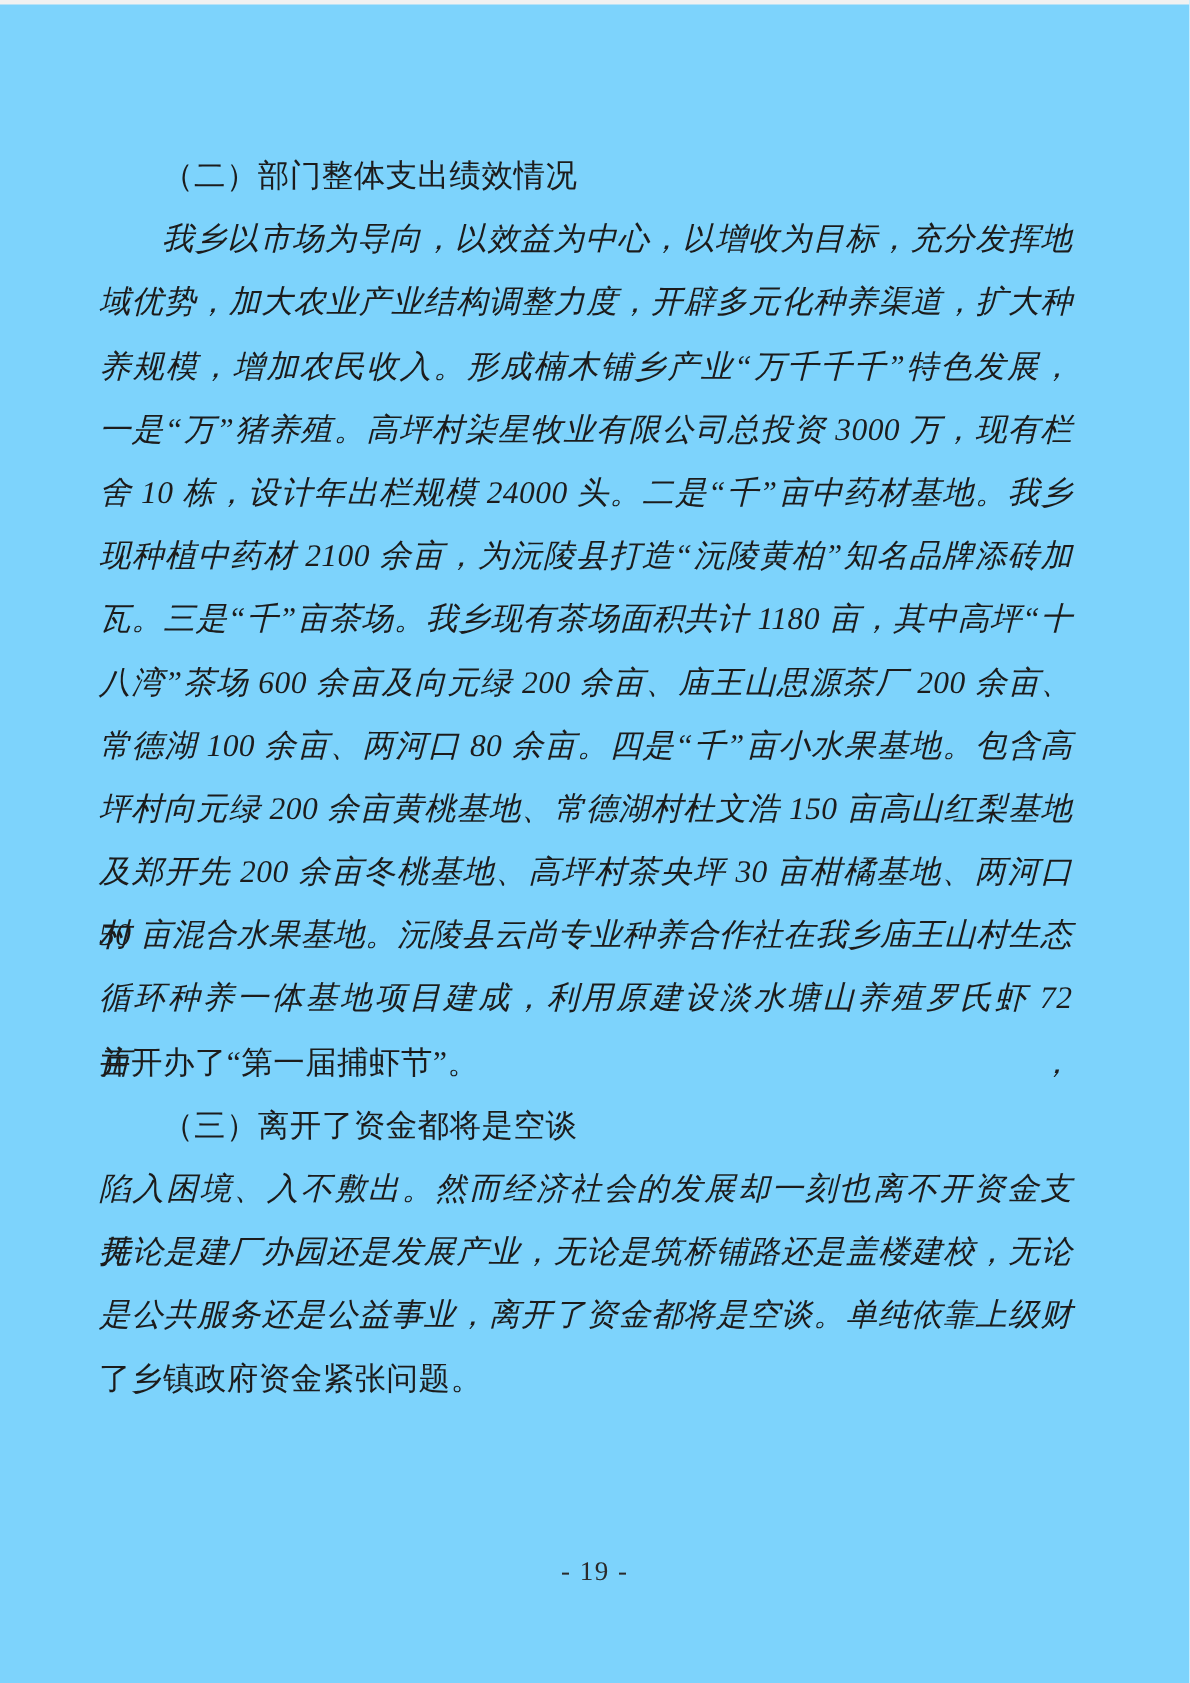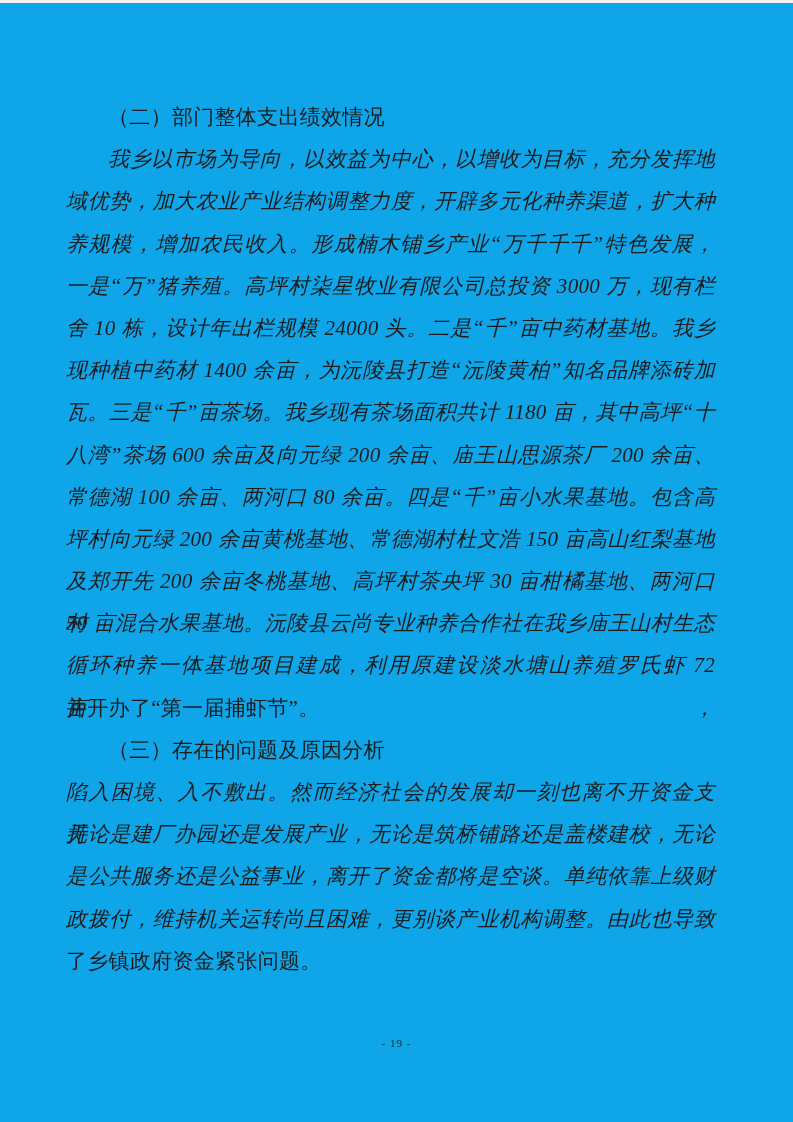--- a/index.html
+++ b/index.html
@@ -4,21 +4,21 @@
 <style>
   html, body {
     margin: 0;
     padding: 0;
     background: #ffffff;
   }
   .page {
     position: relative;
     width: 793px;
     height: 1122px;
-    background: #0ea5e9;
+    background: #7dd3fc;
     border-top: 3px solid #f1f1f1;
     box-sizing: border-box;
     overflow: hidden;
     font-family: "Liberation Serif", "DejaVu Serif", serif;
     color: #1c1c1c;
   }
   .text-body {
     position: absolute;
     left: 66px;
     top: 93px;
@@ -38,46 +38,45 @@
     text-align: justify;
     text-align-last: justify;
     font-style: italic;
   }
   .page-footer {
     position: absolute;
     left: 0;
     right: 0;
     top: 1034px;
     text-align: center;
-    font-size: 11px;
+    font-size: 18px;
     color: #2a2a2a;
     letter-spacing: 1px;
   }
 </style>
 </head>
 <body>
 
 <div class="page">
   <main class="text-body" id="doc-body">
       <div class="line first">（二）部门整体支出绩效情况</div>
       <div class="line first fill">我乡以市场为导向，以效益为中心，以增收为目标，充分发挥地</div>
       <div class="line fill">域优势，加大农业产业结构调整力度，开辟多元化种养渠道，扩大种</div>
       <div class="line fill">养规模，增加农民收入。形成楠木铺乡产业“万千千千”特色发展，</div>
       <div class="line fill">一是“万”猪养殖。高坪村柒星牧业有限公司总投资 3000 万，现有栏</div>
       <div class="line fill">舍 10 栋，设计年出栏规模 24000 头。二是“千”亩中药材基地。我乡</div>
-      <div class="line fill">现种植中药材 1400 余亩，为沅陵县打造“沅陵黄柏”知名品牌添砖加</div>
+      <div class="line fill">现种植中药材 2100 余亩，为沅陵县打造“沅陵黄柏”知名品牌添砖加</div>
       <div class="line fill">瓦。三是“千”亩茶场。我乡现有茶场面积共计 1180 亩，其中高坪“十</div>
       <div class="line fill">八湾”茶场 600 余亩及向元绿 200 余亩、庙王山思源茶厂 200 余亩、</div>
       <div class="line fill">常德湖 100 余亩、两河口 80 余亩。四是“千”亩小水果基地。包含高</div>
       <div class="line fill">坪村向元绿 200 余亩黄桃基地、常德湖村杜文浩 150 亩高山红梨基地</div>
       <div class="line fill">及郑开先 200 余亩冬桃基地、高坪村茶央坪 30 亩柑橘基地、两河口村</div>
       <div class="line fill">50 亩混合水果基地。沅陵县云尚专业种养合作社在我乡庙王山村生态</div>
       <div class="line fill">循环种养一体基地项目建成，利用原建设淡水塘山养殖罗氏虾 72 亩，</div>
       <div class="line">并开办了“第一届捕虾节”。</div>
-      <div class="line first">（三）存在的问题及原因分析</div>
+      <div class="line first">（三）离开了资金都将是空谈</div>
       <div class="line fill">陷入困境、入不敷出。然而经济社会的发展却一刻也离不开资金支持，</div>
       <div class="line fill">无论是建厂办园还是发展产业，无论是筑桥铺路还是盖楼建校，无论</div>
       <div class="line fill">是公共服务还是公益事业，离开了资金都将是空谈。单纯依靠上级财</div>
-      <div class="line fill">政拨付，维持机关运转尚且困难，更别谈产业机构调整。由此也导致</div>
       <div class="line">了乡镇政府资金紧张问题。</div>
     </main>
   <footer class="page-footer">- 19 -</footer>
 </div>
 
 </body></html>

